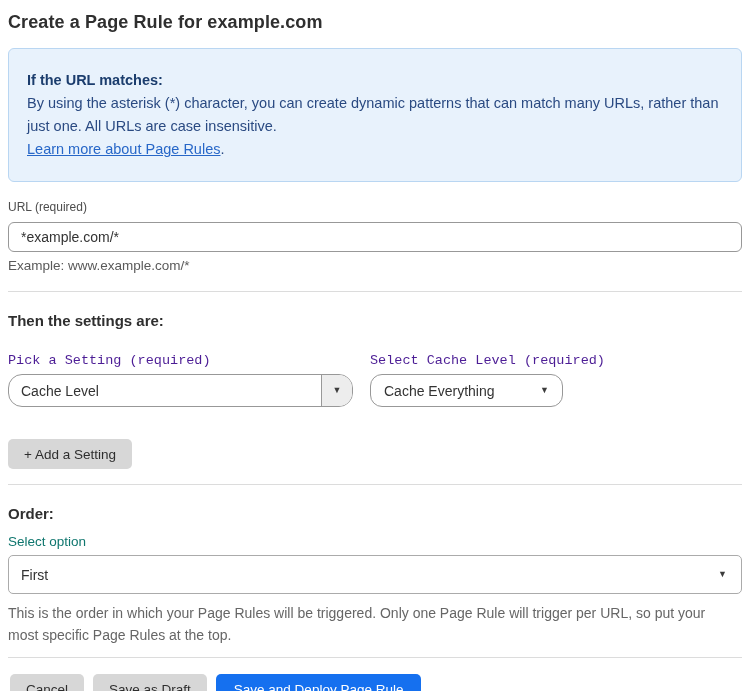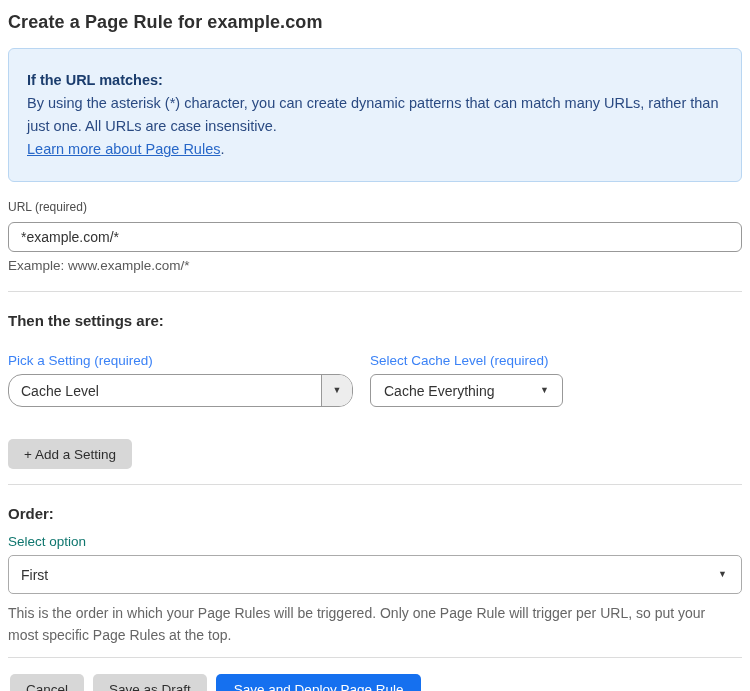--- a/index.html
+++ b/index.html
@@ -79,21 +79,22 @@
     margin-top: 20px;
     font-size: 15px;
     font-weight: bold;
     color: #2f2f2f;
   }
 
   .settings-labels {
     display: flex;
     margin-top: 24px;
     font-size: 13.5px;
-    color: #3b82f6;
+    color: #4c1d95;
+    font-family: Liberation Mono, monospace;
   }
   .settings-labels .col1 { width: 362px; }
 
   .settings-row {
     display: flex;
     margin-top: 6px;
     align-items: flex-start;
   }
 
   .select-split {
@@ -124,21 +125,21 @@
     justify-content: center;
   }
 
   .select-inline {
     display: flex;
     align-items: center;
     justify-content: space-between;
     width: 193px;
     height: 33px;
     border: 1px solid #989898;
-    border-radius: 6px;
+    border-radius: 12px;
     background: #fff;
     padding: 0 13px;
     font-size: 14px;
     color: #333;
     cursor: pointer;
   }
 
   .arrow-glyph {
     font-size: 9px;
     color: #3c3c3c;

